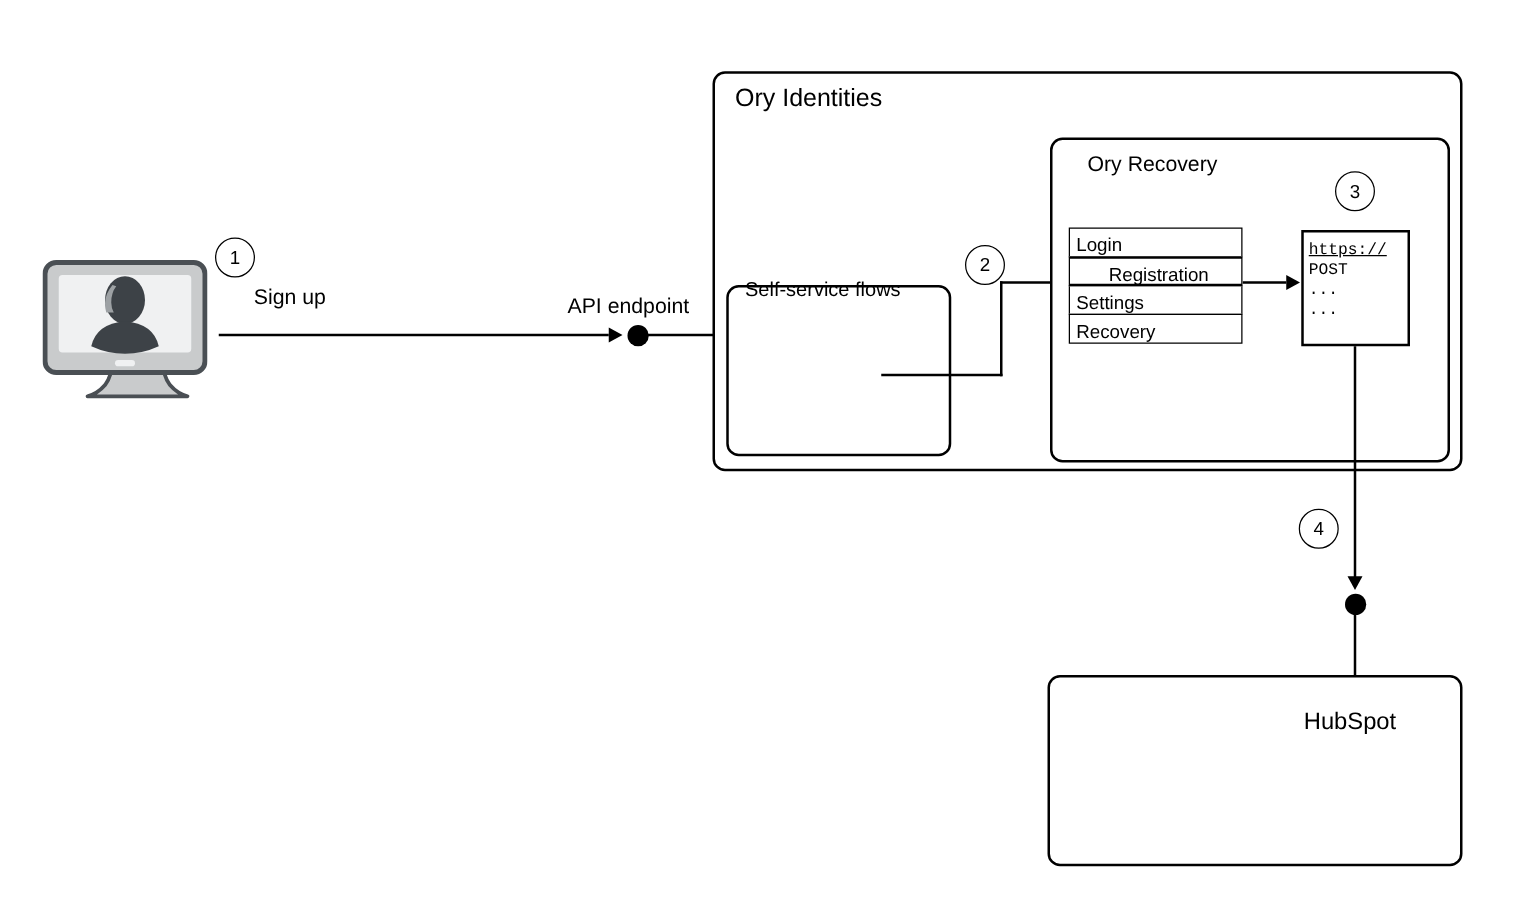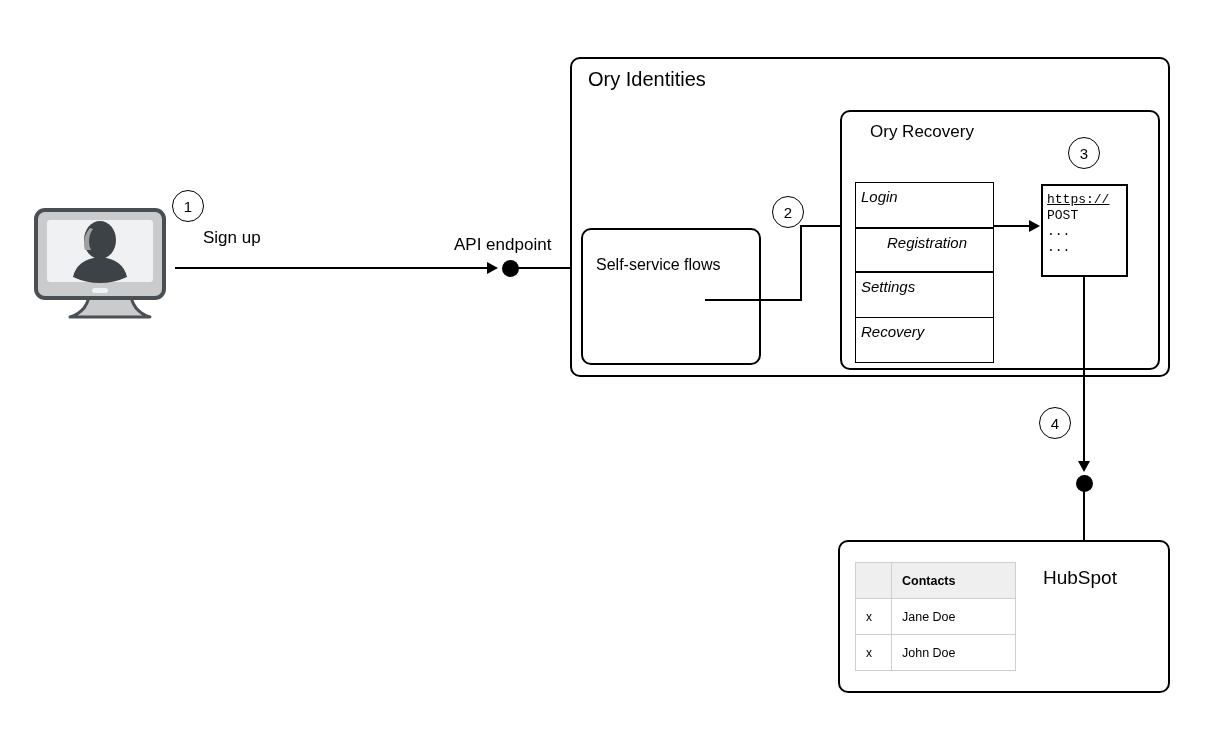--- a/index.html
+++ b/index.html
@@ -51,26 +51,25 @@
   .listbox {
     position: absolute;
     box-sizing: border-box;
     background: #fff;
   }
   .listrow {
     position: relative;
     box-sizing: border-box;
     border: 1px solid #000;
     border-top-width: 1px;
-    height: 46px;
+    height: 24px;
     line-height: 28px;
     padding-left: 5px;
     font-size: 15px;
     background: #fff;
-    font-style: italic;
   }
   .listrow + .listrow { margin-top: -1px; }
   .listrow.emphasis {
     border-top: 2px solid #000;
     border-bottom: 2px solid #000;
     z-index: 2;
     text-align: center;
   }
 
   
@@ -181,21 +180,21 @@
 
   <div class="label" style="left:454px; top:235px; font-size:17px;">API endpoint</div>
 
   <div class="hline" style="left:516px; top:267px; width:58px;"></div>
   <div class="dot" style="left:502px; top:260px;"></div>
 
   <div class="roundbox" style="left:570px; top:57px; width:600px; height:320px;"></div>
   <div class="label" style="left:588px; top:68px; font-size:20px;">Ory Identities</div>
 
   <div class="roundbox" style="left:581px; top:228px; width:180px; height:137px;"></div>
-  <div class="label" style="left:596px; top:256px; font-size:16px;">Self-service flows</div>
+  <div class="label" style="left:596px; top:224px; font-size:16px;">Self-service flows</div>
 
   <div class="hline" style="left:705px; top:299px; width:97px;"></div>
   <div class="vline" style="left:800px; top:225px; height:76px;"></div>
   <div class="hline" style="left:800px; top:225px; width:43px;"></div>
   <div class="arrow-r" style="left:843px; top:219.5px;"></div>
   <div class="stepcircle" style="left:772px; top:196px;">2</div>
 
   <div class="roundbox" style="left:840px; top:110px; width:320px; height:260px;"></div>
   <div class="label" style="left:870px; top:122px; font-size:17px;">Ory Recovery</div>
 
@@ -229,32 +228,14 @@
   <div class="arrow-d" style="left:1077.5px; top:461px;"></div>
   <div class="stepcircle" style="left:1039px; top:407px;">4</div>
 
   <div class="vline" style="left:1083px; top:487px; height:56px;"></div>
   <div class="dot" style="left:1076px; top:475px;"></div>
 
 
   <div class="roundbox" style="left:838px; top:540px; width:332px; height:153px;"></div>
   <div class="label" style="left:1043px; top:567px; font-size:19px;">HubSpot</div>
 
-  <table class="hs-table" style="left:855px; top:562px; width:161px;">
-    <thead>
-      <tr>
-        <th class="blank"></th>
-        <th>Contacts</th>
-      </tr>
-    </thead>
-    <tbody>
-      <tr>
-        <td class="xcell">x</td>
-        <td>Jane Doe</td>
-      </tr>
-      <tr>
-        <td class="xcell">x</td>
-        <td>John Doe</td>
-      </tr>
-    </tbody>
-  </table>
 
 </div>
 
 </body></html>

